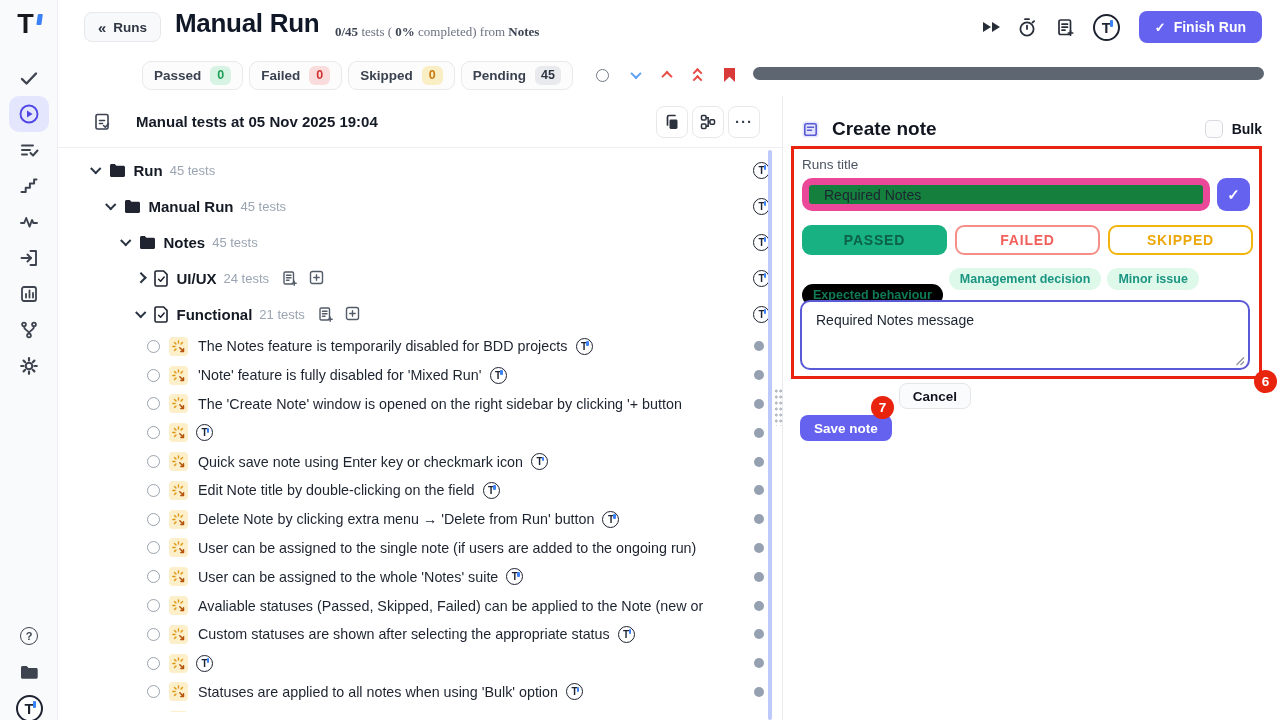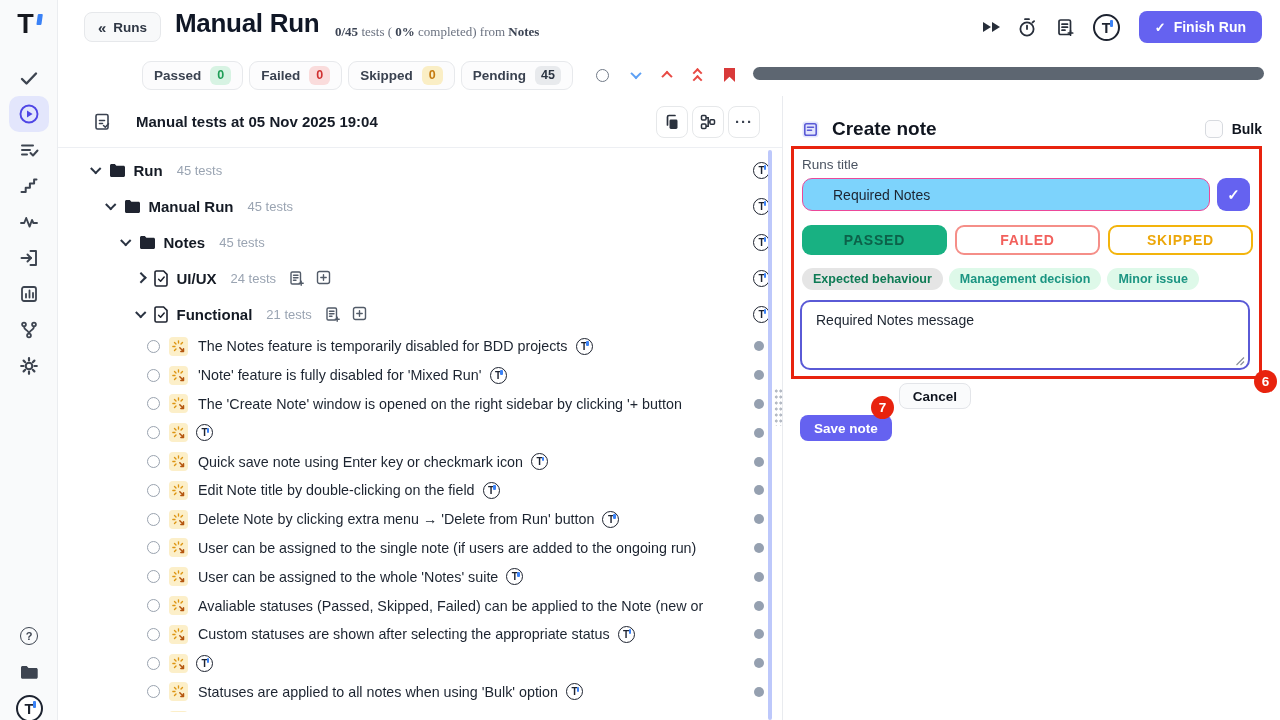--- a/index.html
+++ b/index.html
@@ -64,21 +64,21 @@
   .th-actions { margin-left:auto; margin-right:22px; display:flex; gap:4px; }
   .icon-btn { width:32px; height:32px; border:1px solid #e6e8ea; border-radius:8px; background:#fff; display:flex; align-items:center; justify-content:center; color:#3a4250; }
   .dots3 { font-size:15px; font-weight:800; letter-spacing:1px; color:#3a4250; line-height:10px; }
 
   .tree-nodes { position:absolute; top:52px; left:0; right:0; padding-top:4px; }
   .tree-row { height:36px; display:flex; align-items:center; }
   .tree-row .cv { color:#2a3342; }
   .tree-row .cv.down, .tree-row .cv.right { border-width:2px; width:7.5px; height:7.5px; }
   .node-icon { margin-left:9px; display:flex; }
   .tree-label { margin-left:8px; font-size:15px; font-weight:700; color:#141a24; }
-  .tree-count { margin-left:14px; font-size:13px; color:#9aa4b2; }
+  .tree-count { margin-left:7px; font-size:13px; color:#9aa4b2; }
   .suite-icons { display:flex; gap:11px; margin-left:13px; color:#525b68; }
   .tree-row .tlogo { margin-left:auto; margin-right:12px; }
 
   .tests { position:absolute; top:236px; left:0; right:0; bottom:-12px; }
   .test-row { height:28.8px; display:flex; align-items:center; padding-left:89px; padding-right:18px; }
   .t-circle { width:13px; height:13px; border:1.6px solid #9aa3af; border-radius:50%; flex:none; }
   .burst { width:19px; height:19px; background:#fcefc9; border-radius:4px; display:flex; align-items:center; justify-content:center; margin-left:9px; flex:none; }
   .t-title { margin-left:10px; font-size:14.3px; color:#1c2430; white-space:nowrap; overflow:hidden; flex:0 1 auto; }
   .test-row .tlogo { margin-left:8px; }
   .t-dot { width:10px; height:10px; border-radius:50%; background:#95a0b0; margin-left:auto; flex:none; }
@@ -89,30 +89,30 @@
   .drag-handle { position:absolute; left:774px; top:388px; width:9px; height:38px; background-image:radial-gradient(#b4bac4 1.1px, transparent 1.2px); background-size:4.5px 6px; z-index:7; }
 
   
   .note-panel { position:absolute; left:783px; top:96px; right:0; bottom:0; background:#fff; }
   .np-header { position:absolute; left:17px; right:18px; top:22px; display:flex; align-items:center; }
   .np-title { margin-left:11px; font-size:19px; font-weight:800; color:#10151f; }
   .bulk { margin-left:auto; display:flex; align-items:center; gap:9px; }
   .bulk-box { width:18px; height:18px; border:1.6px solid #d7dadf; border-radius:5px; background:#fcfcfd; }
   .bulk-label { font-size:14px; font-weight:600; color:#10151f; }
   .np-label { position:absolute; left:19px; top:61px; font-size:13.5px; color:#4a5361; }
-  .np-input { position:absolute; left:19px; top:82px; width:408px; height:33px; border:1px solid #ec4899; border-radius:10px; padding:0 30px; font-size:14px; color:#1c2430; font-family:"Liberation Sans",sans-serif; background:#7dd3fc; }
+  .np-input { position:absolute; left:19px; top:82px; width:408px; height:33px; border:7px solid #ec4899; border-radius:10px; padding:0 15px; font-size:14px; color:#1c2430; font-family:"Liberation Sans",sans-serif; background:#15803d; }
   .np-check { position:absolute; left:434px; top:82px; width:33px; height:33px; background:#6562f0; border:none; border-radius:9px; color:#fff; font-size:15px; font-weight:700; display:flex; align-items:center; justify-content:center; }
   .statuses { position:absolute; left:19px; top:129px; display:flex; gap:8px; }
   .status-btn { width:145px; height:30px; border-radius:9px; font-size:14px; font-weight:700; letter-spacing:0.8px; display:flex; align-items:center; justify-content:center; background:#fff; }
   .st-passed { background:#18b182; border:none; color:#0c6149; }
   .st-failed { border:2px solid #f58e88; color:#f2605c; }
   .st-skipped { border:2px solid #f3b40c; color:#eca70b; }
   .tags { position:absolute; left:19px; top:172px; display:flex; gap:6px; }
   .tag { height:22px; display:inline-flex; align-items:center; padding:0 11px; border-radius:12px; font-size:12.5px; font-weight:600; background:#def9e9; color:#1b9582; }
-  .tag.selected { background:#e5e5e5; color:#0e7b55; }
+  .tag.selected { background:#000000; color:#0e7b55;margin-top:16px; }
   .np-textarea { position:absolute; left:17px; top:204px; width:450px; height:70px; border:2px solid #5a5ad6; border-radius:10px; padding:10px 14px; font-size:14px; color:#1c2430; font-family:"Liberation Sans",sans-serif; resize:none; }
   .resize-grip { position:absolute; left:452px; top:260px; z-index:3; }
   .np-actions { position:absolute; left:17px; top:287px; display:flex; gap:7px; }
   .save-btn { height:26px; padding:0 14px; background:#6562f0; color:#fff; border:none; border-radius:8px; font-size:13.5px; font-weight:600;margin-top:32px; }
   .cancel-btn { height:26px; padding:0 13px; background:#fafbfc; color:#10151f; border:1px solid #e3e5e9; border-radius:8px; font-size:13.5px; font-weight:600; }
 
   
   .anno-box { position:absolute; left:791px; top:146px; width:471px; height:233px; border:3px solid #e8230e; z-index:50; pointer-events:none; }
   .anno-badge { position:absolute; width:23px; height:23px; background:#e8230e; border-radius:50%; color:#fff; font-size:13.5px; font-weight:800; display:flex; align-items:center; justify-content:center; z-index:60; }
   .badge-6 { left:1254px; top:370px; }

